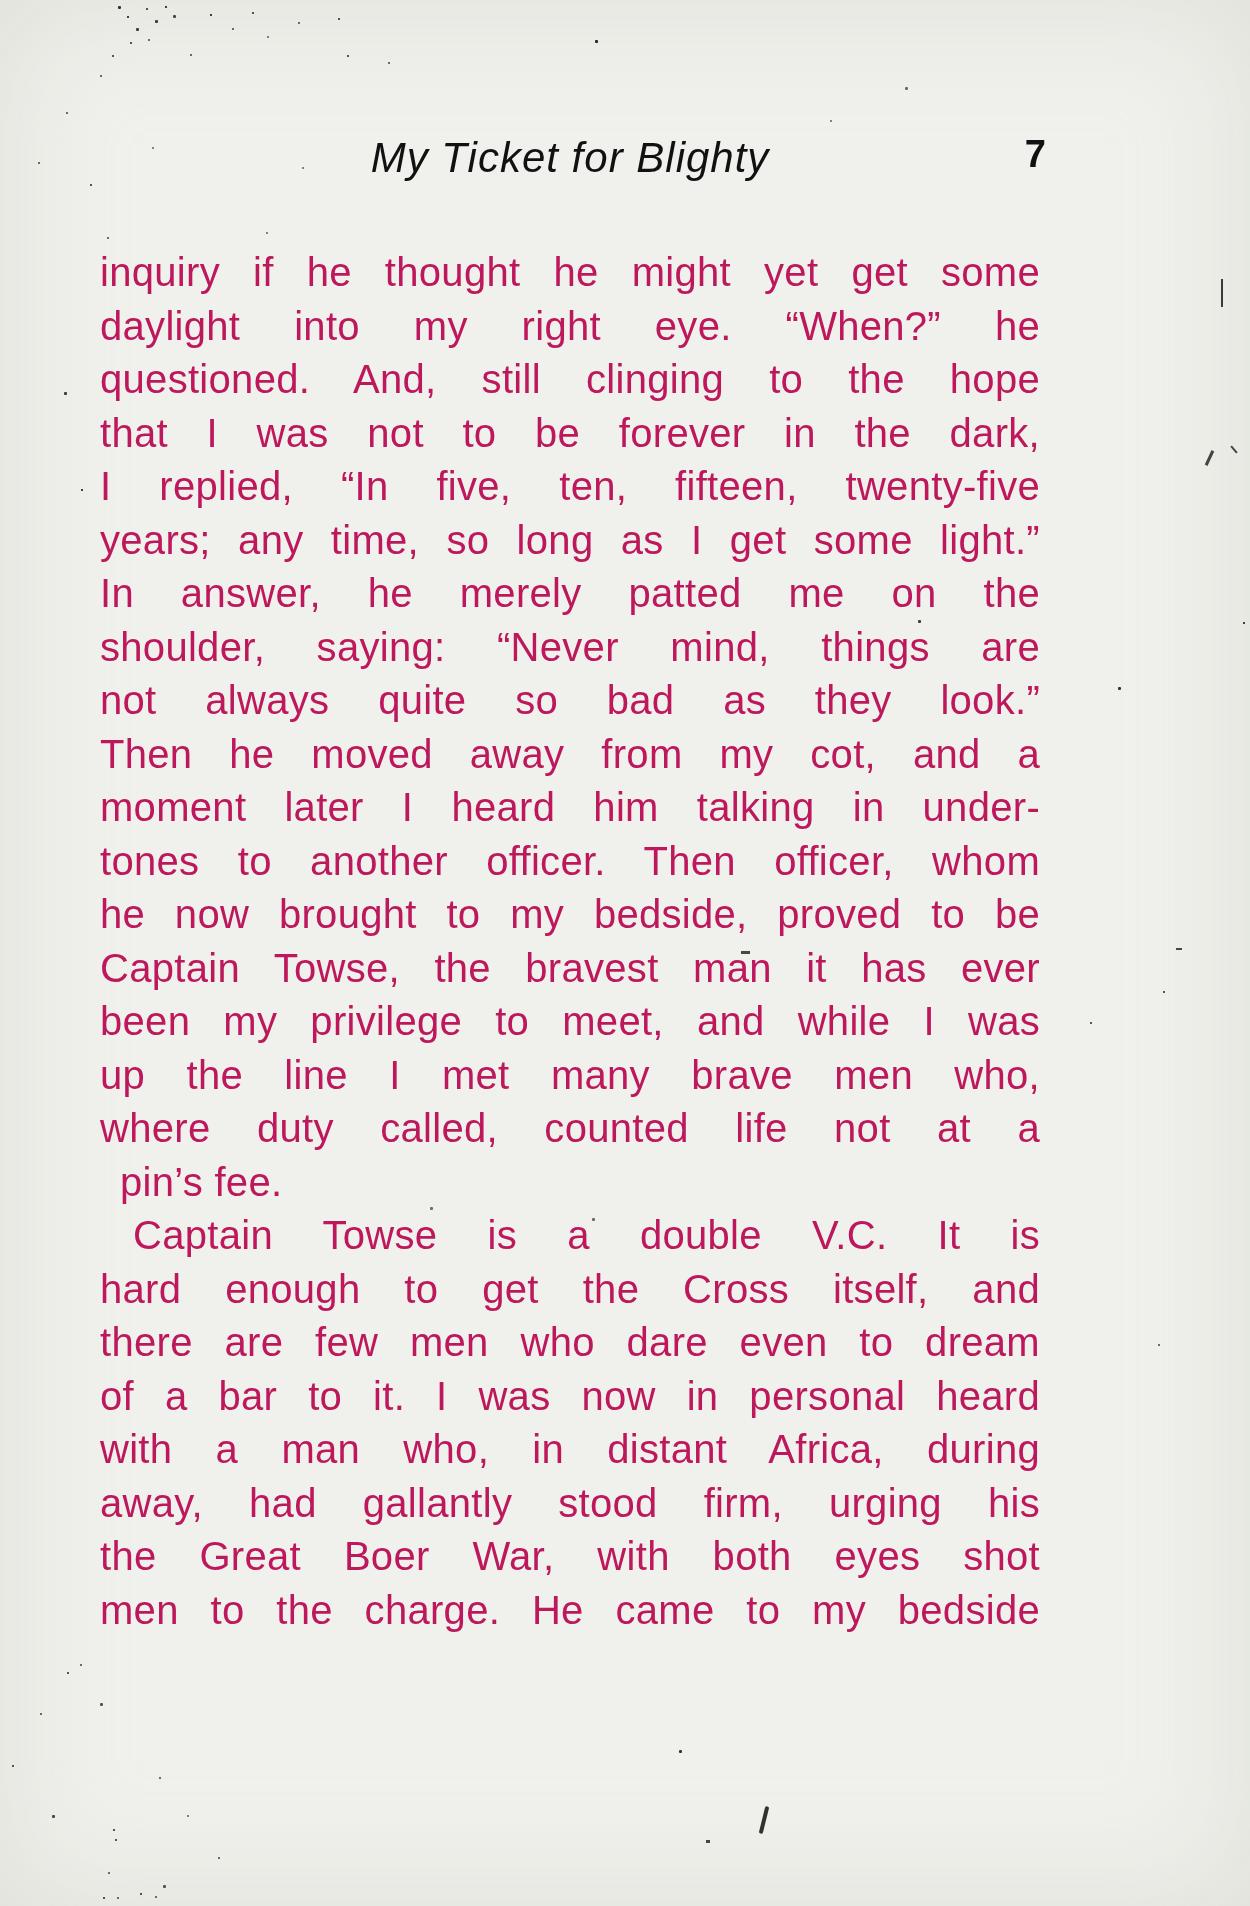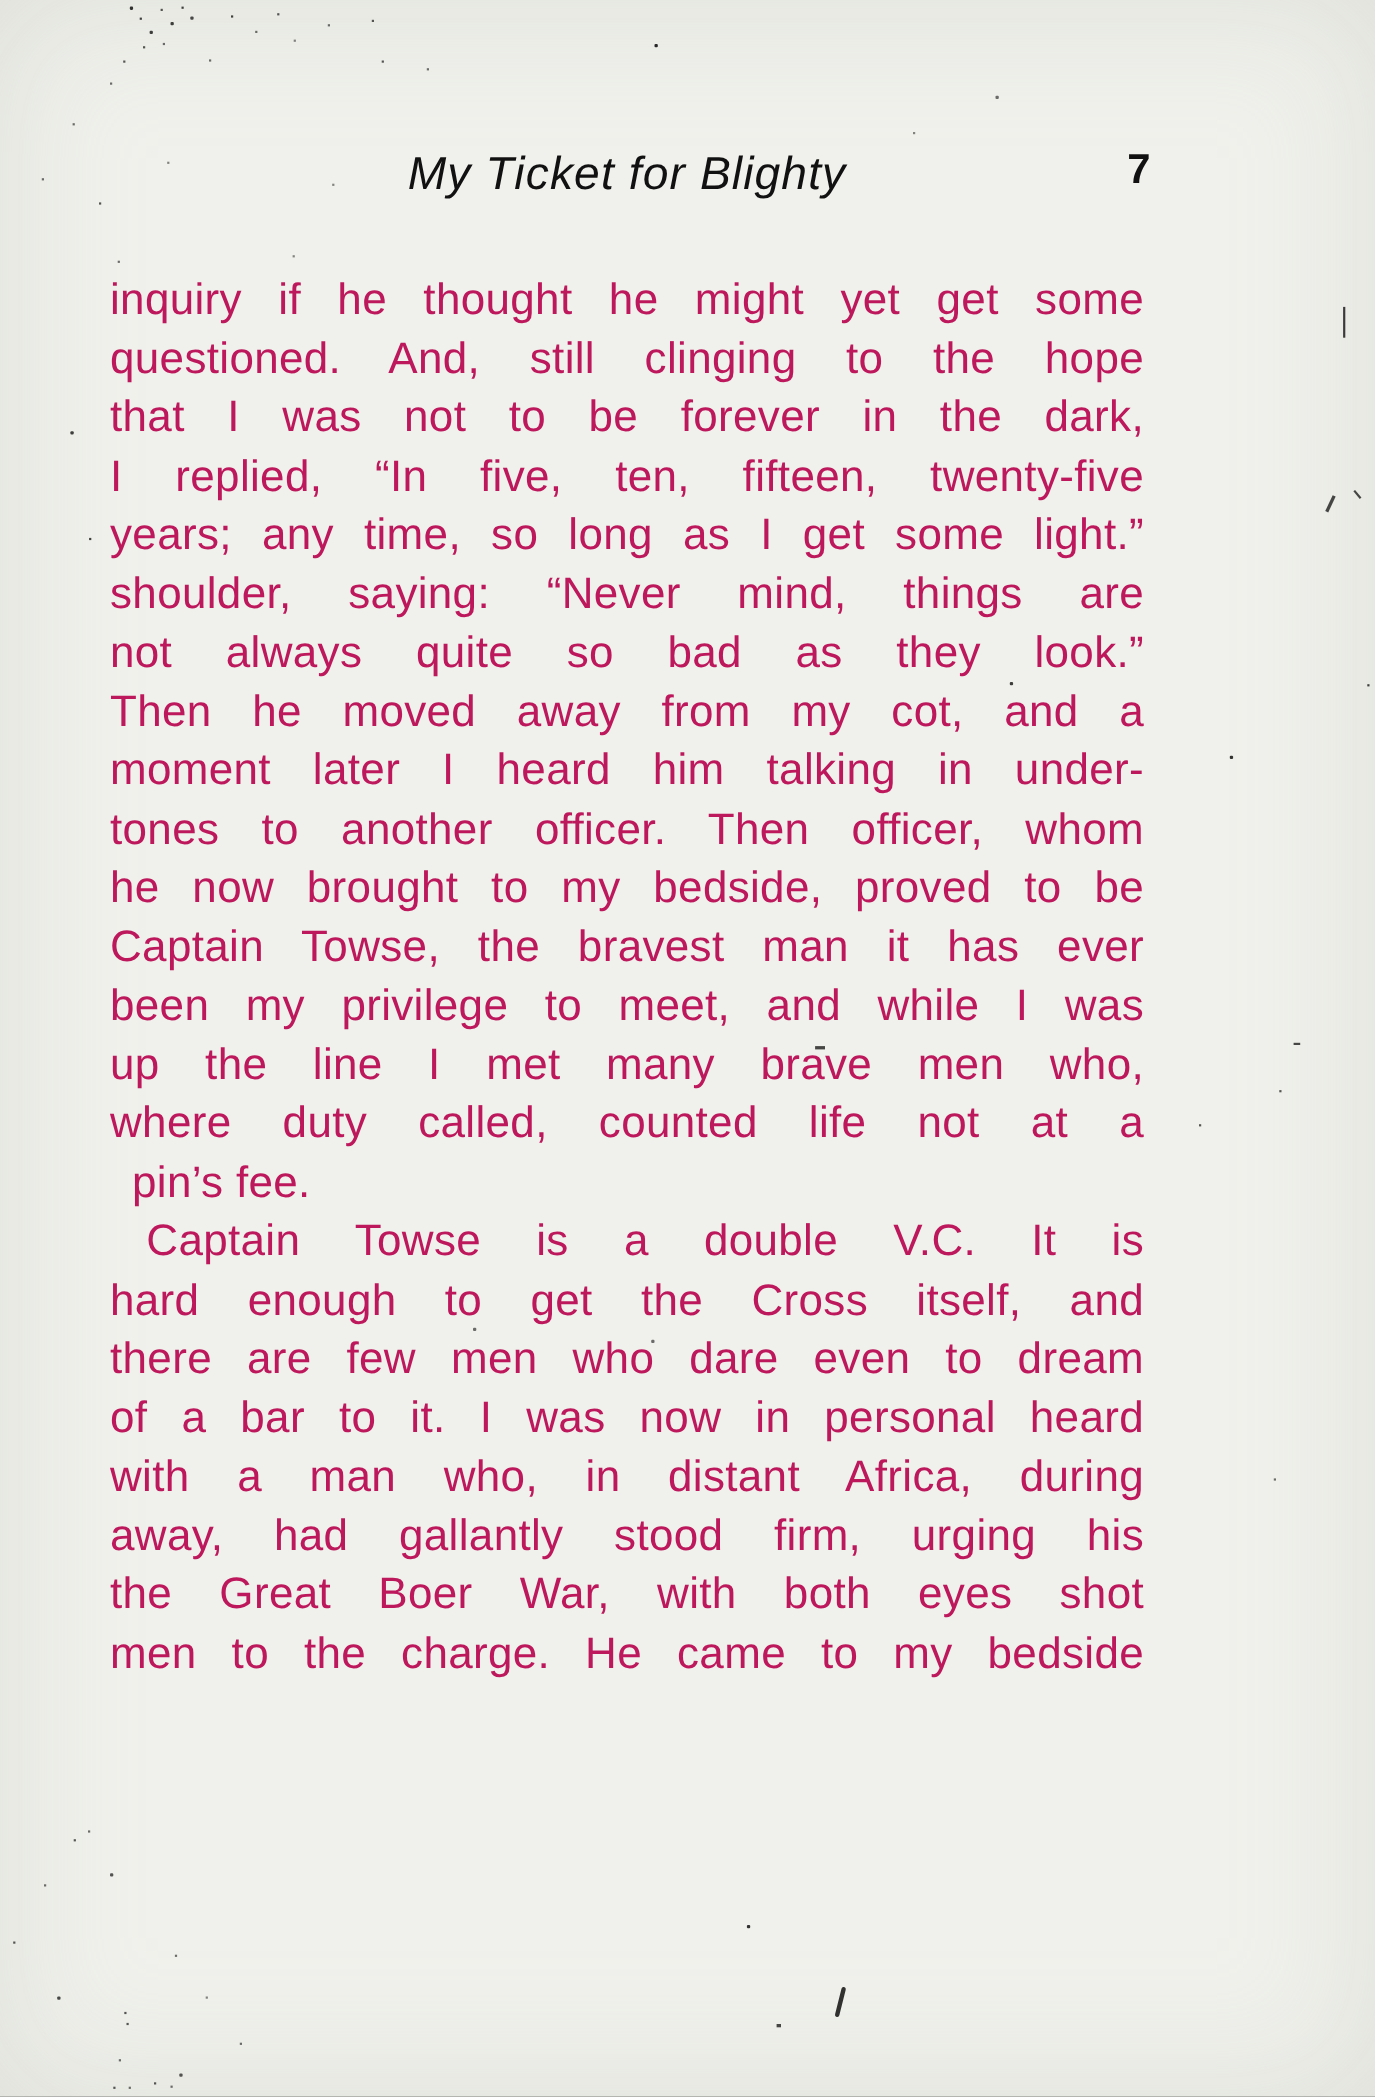--- a/index.html
+++ b/index.html
@@ -94,24 +94,26 @@
 <body>
 
 <div class="page">
 
   <div class="running-title">My Ticket for Blighty</div>
   <div class="page-number">7</div>
 
   <div class="text-block">
     <div>
       <div class="line">inquiry if he thought he might yet get some</div>
+      <div class="line">daylight into my right eye. “When?” he</div>
       <div class="line">questioned. And, still clinging to the hope</div>
       <div class="line">that I was not to be forever in the dark,</div>
       <div class="line">I replied, “In five, ten, fifteen, twenty-five</div>
       <div class="line">years; any time, so long as I get some light.”</div>
+      <div class="line">In answer, he merely patted me on the</div>
       <div class="line">shoulder, saying: “Never mind, things are</div>
       <div class="line">not always quite so bad as they look.”</div>
       <div class="line">Then he moved away from my cot, and a</div>
       <div class="line">moment later I heard him talking in under-</div>
       <div class="line">tones to another officer. Then officer, whom</div>
       <div class="line">he now brought to my bedside, proved to be</div>
       <div class="line">Captain Towse, the bravest man it has ever</div>
       <div class="line">been my privilege to meet, and while I was</div>
       <div class="line">up the line I met many brave men who,</div>
       <div class="line">where duty called, counted life not at a</div>

